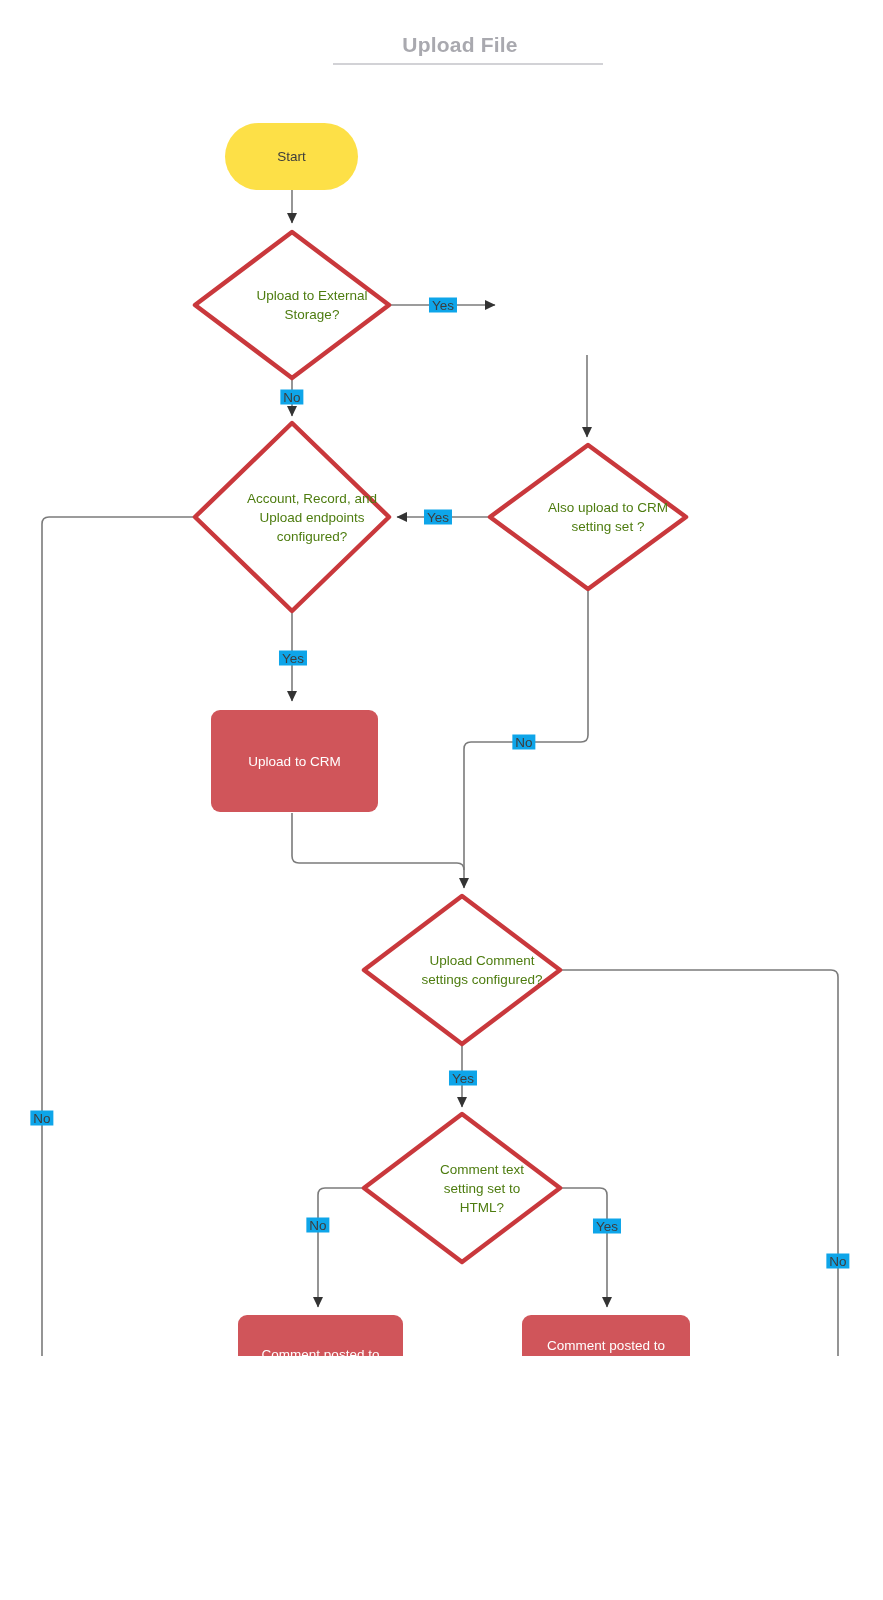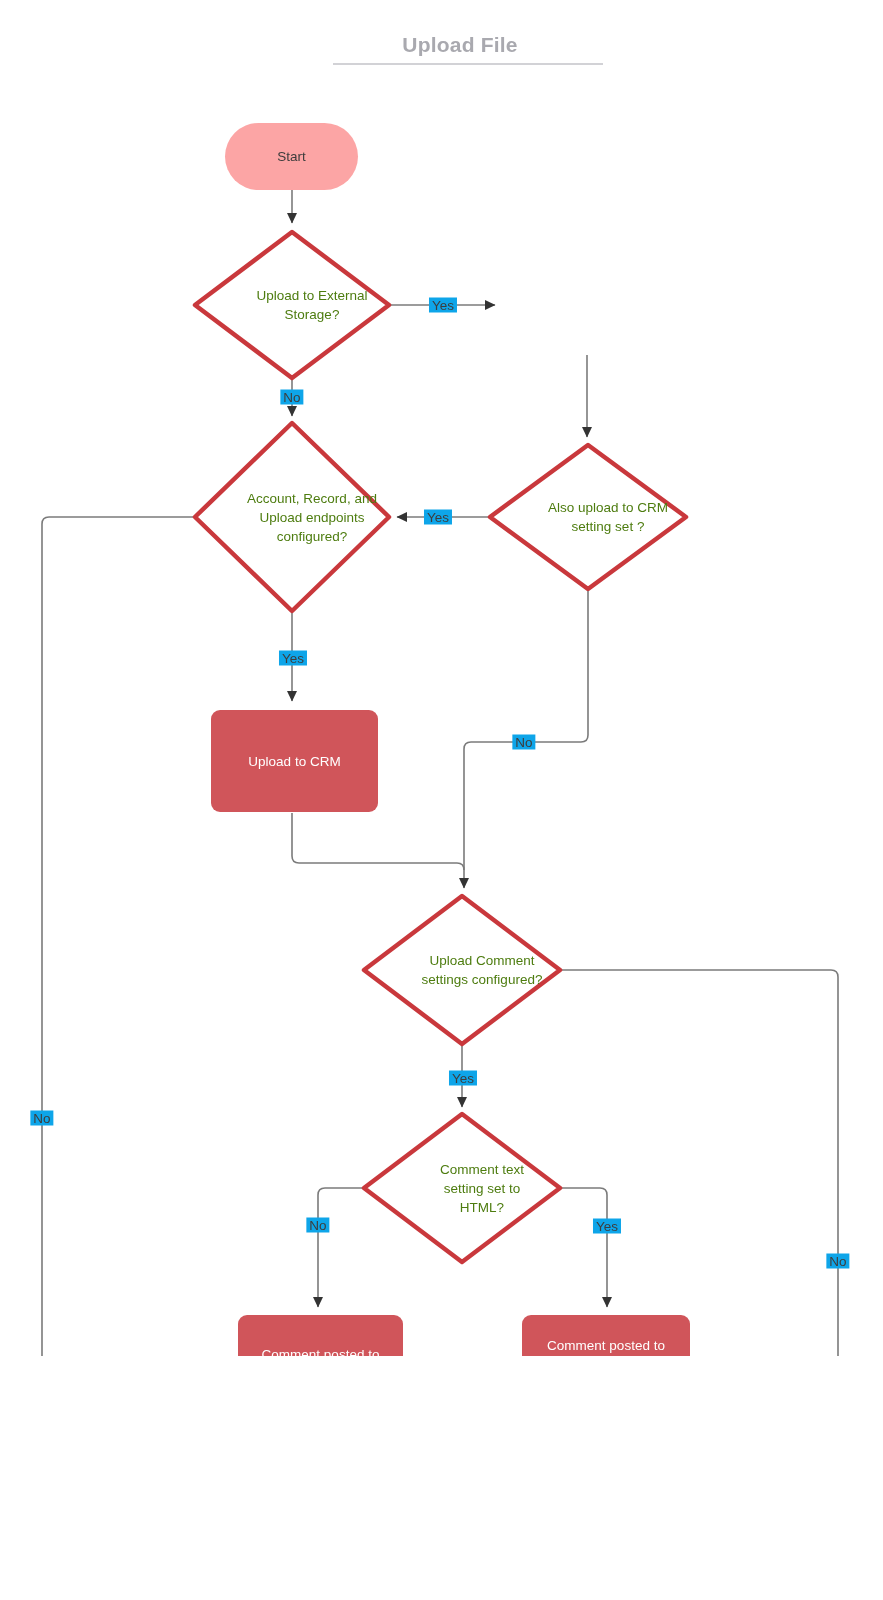--- a/index.html
+++ b/index.html
@@ -13,21 +13,21 @@
     position:absolute;left:325px;top:33px;width:270px;text-align:center;
     font-size:21px;font-weight:bold;color:#a9a9af;letter-spacing:.2px;
   }
   .title-rule{
     position:absolute;left:333px;top:63px;width:270px;height:0;
     border-top:2px solid #d2d2d6;
   }
 
   .node{position:absolute;display:flex;align-items:center;justify-content:center;
         text-align:center;font-size:13.5px;line-height:19px;color:#3c3c3c;}
-  .terminal{background:#fca5a5;border-radius:34px;}
+  .terminal{background:#fde047;border-radius:34px;}
   .process{background:#d0555a;border-radius:9px;color:#ffffff;}
   .dlabel{position:absolute;display:flex;align-items:center;justify-content:center;
         text-align:center;font-size:13.5px;line-height:19px;color:#4d7c0f;
         transform:translate(-50%,-50%);margin-left:20px;}
   .inner{width:100%;}
 
   .elabel{
     position:absolute;transform:translate(-50%,-50%);
     background:#0ea5e9;padding:0 3px;font-size:13.5px;color:#3d3d3d;white-space:nowrap;
   }

